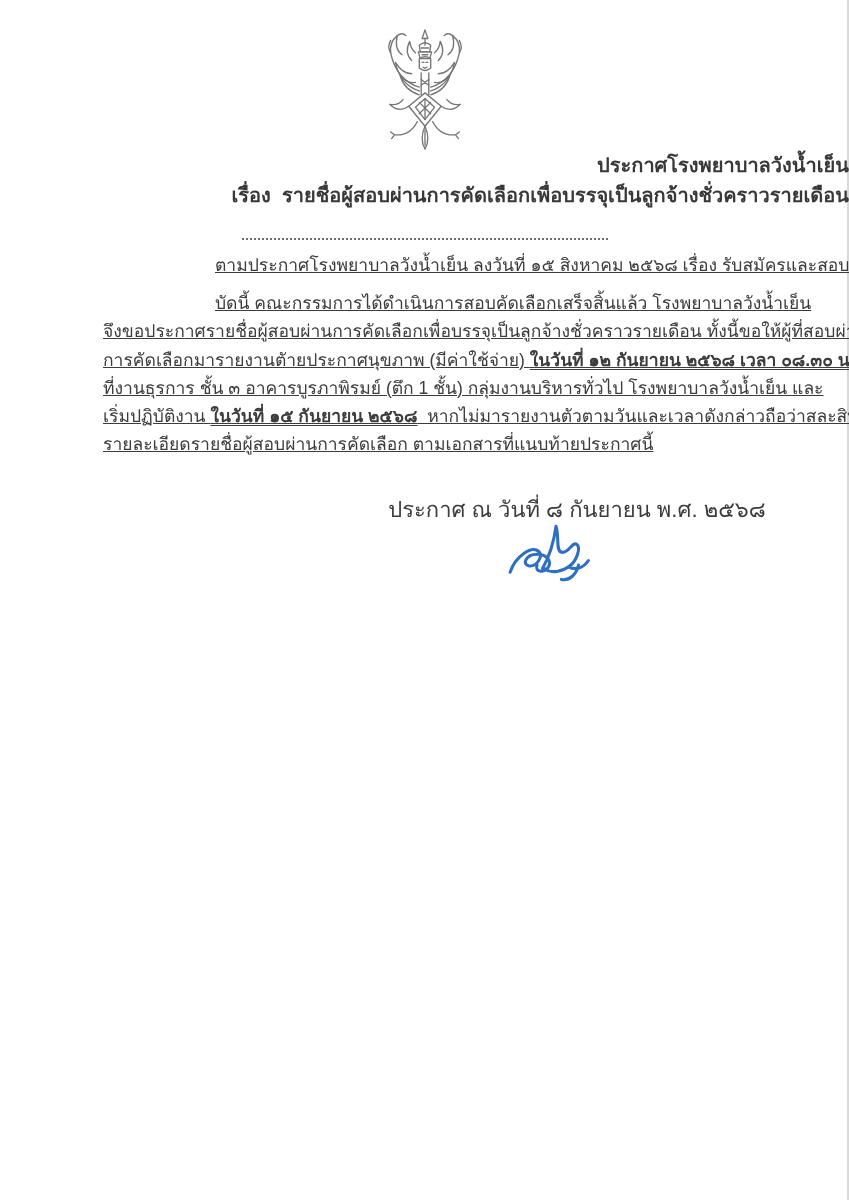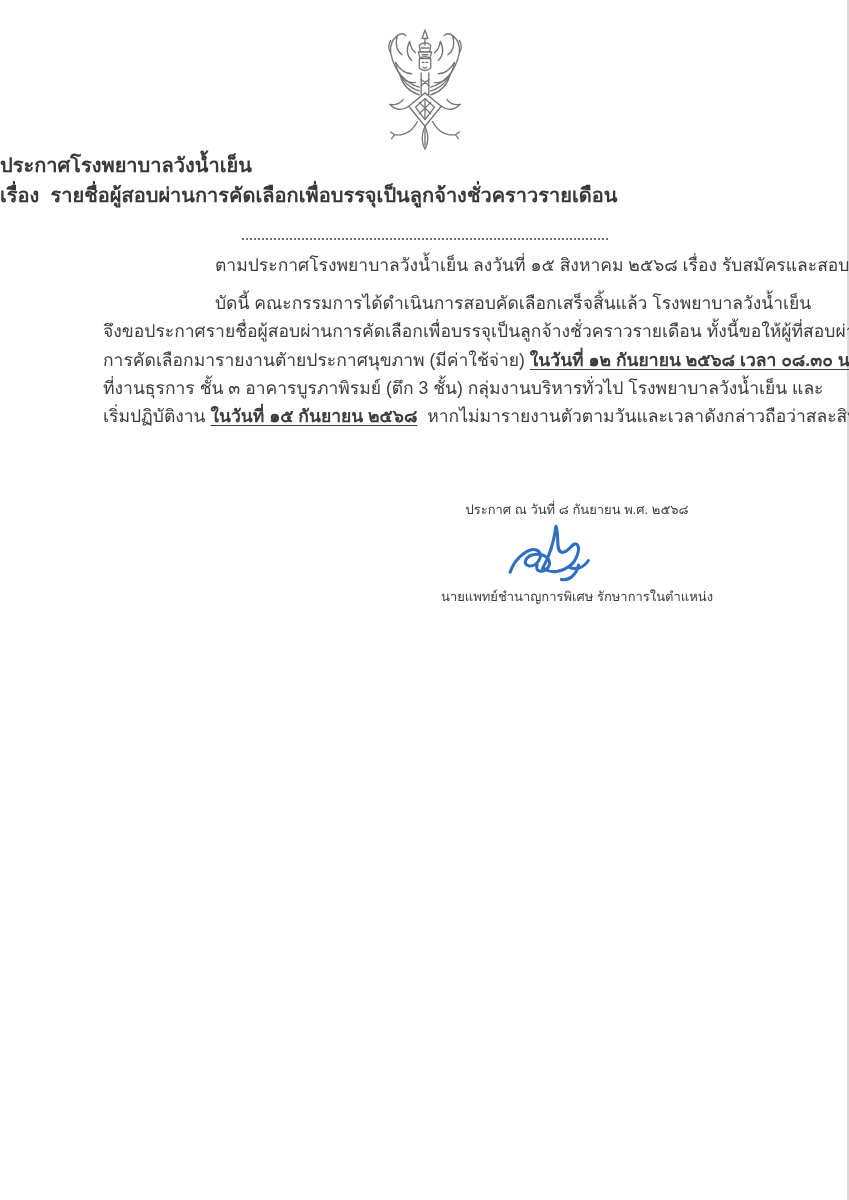--- a/index.html
+++ b/index.html
@@ -31,21 +31,21 @@
     transform: translateX(-50%);
     width: 100px;
     height: 124px;
   }
   
   .title-block {
     position: absolute;
     top: 150px;
     left: 0;
     width: 849px;
-    text-align: left;
+    text-align: right;
     font-size: 20px;
     font-weight: 700;
     color: #383838;
     line-height: 30px;
   }
   .title-line { white-space: pre; }
   .dotted-divider {
     position: absolute;
     top: 228px;
     left: 50%;
@@ -57,36 +57,36 @@
   
   .body-text {
     position: absolute;
     top: 251px;
     left: 103px;
     width: 660px;
     font-size: 17.5px;
     line-height: 28.2px;
     color: #3c3c3c;
   }
-  .para { margin: 0 0 10px 0; }
+  .para { margin: 0 0 10px 0; text-decoration: underline; }
   .body-line { white-space: pre; }
   .indent { padding-left: 112px; }
   .bu {
     font-weight: 700;
     text-decoration: underline;
     text-underline-offset: 3px;
   }
   
   .sign-block {
     position: absolute;
     top: 496px;
     left: 352px;
     width: 450px;
     text-align: center;
-    font-size: 13px;
+    font-size: 22px;
     line-height: 28px;
     color: #3c3c3c;
   }
   .sign-line { white-space: pre; }
   .signature-wrap {
     height: 72px;
     margin: -4px 0 -8px 0;
     position: relative;
   }
   .signature-wrap svg {
@@ -156,31 +156,31 @@
   <div class="dotted-divider"></div>
 
   <div class="body-text">
     <div class="para">
       <div class="body-line indent">ตามประกาศโรงพยาบาลวังน้ำเย็น ลงวันที่ ๑๕ สิงหาคม ๒๕๖๘ เรื่อง รับสมัครและสอบ</div>
     </div>
     <div class="para">
       <div class="body-line indent">บัดนี้ คณะกรรมการได้ดำเนินการสอบคัดเลือกเสร็จสิ้นแล้ว โรงพยาบาลวังน้ำเย็น</div>
       <div class="body-line">จึงขอประกาศรายชื่อผู้สอบผ่านการคัดเลือกเพื่อบรรจุเป็นลูกจ้างชั่วคราวรายเดือน ทั้งนี้ขอให้ผู้ที่สอบผ่าน</div>
       <div class="body-line"><span>การคัดเลือกมารายงานตัายประกาศนุขภาพ (มีค่าใช้จ่าย) </span><span class="bu">ในวันที่ ๑๒ กันยายน ๒๕๖๘ เวลา ๐๘.๓๐ น.</span></div>
-      <div class="body-line">ที่งานธุรการ ชั้น ๓ อาคารบูรภาพิรมย์ (ตึก 3 ชั้น) กลุ่มงานบริหารทั่วไป โรงพยาบาลวังน้ำเย็น และ</div>
+      <div class="body-line">ที่งานธุรการ ชั้น ๓ อาคารบูรภาพิรมย์ (ตึก 1 ชั้น) กลุ่มงานบริหารทั่วไป โรงพยาบาลวังน้ำเย็น และ</div>
       <div class="body-line"><span>เริ่มปฏิบัติงาน </span><span class="bu">ในวันที่ ๑๕ กันยายน ๒๕๖๘</span><span>  หากไม่มารายงานตัวตามวันและเวลาดังกล่าวถือว่าสละสิทธิ์</span></div>
+      <div class="body-line">รายละเอียดรายชื่อผู้สอบผ่านการคัดเลือก ตามเอกสารที่แนบท้ายประกาศนี้</div>
     </div>
   </div>
 
   <div class="sign-block">
     <div class="sign-line">ประกาศ ณ วันที่ ๘ กันยายน พ.ศ. ๒๕๖๘</div>
     <div class="signature-wrap">
       <svg viewBox="0 0 150 80" width="150" height="72" fill="none" stroke="#2f6fc1" stroke-width="3.4" stroke-linecap="round" stroke-linejoin="round">
         <path d="M14 58 C20 40 38 28 46 35 C51 40 44 52 35 51 C27 50 31 38 44 38 C55 38 61 46 56 53 C51 59 41 58 44 50"></path>
         <path d="M50 54 C58 40 63 22 65 7 C69 18 64 36 72 36 C80 36 83 24 88 27 C93 31 88 46 79 52 C72 57 60 60 52 54"></path>
         <path d="M79 52 C86 56 95 54 101 45"></path>
         <path d="M90 50 C88 60 80 68 71 66"></path>
       </svg>
     </div>
-    <div class="sign-line pos-line">นายแพทย์ชำนาญการพิเศษ รักษาการในตำแหน่ง</div>
   </div>
 
 </div>
 
 </body></html>

